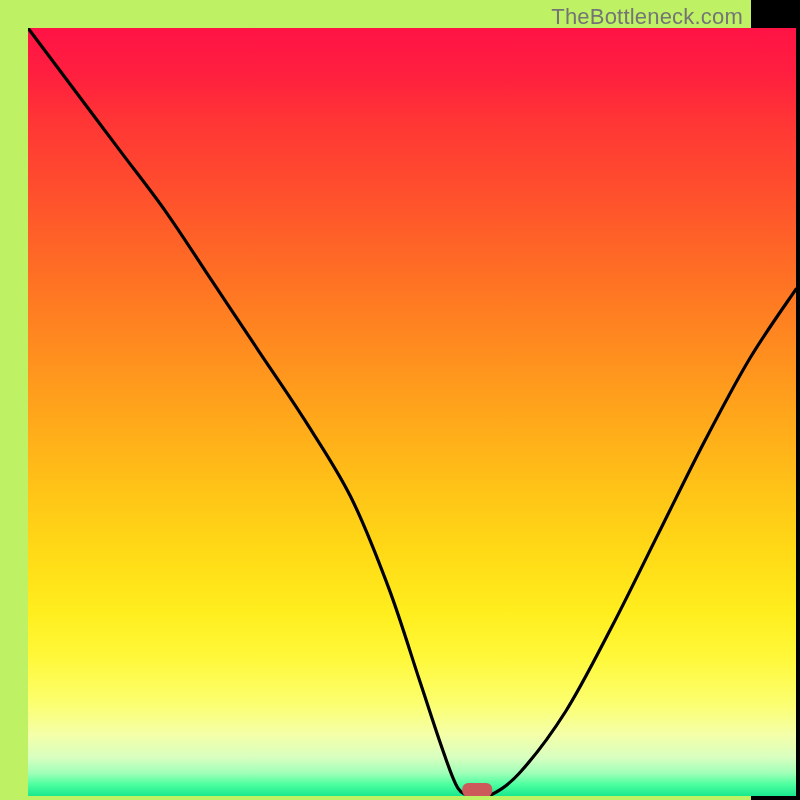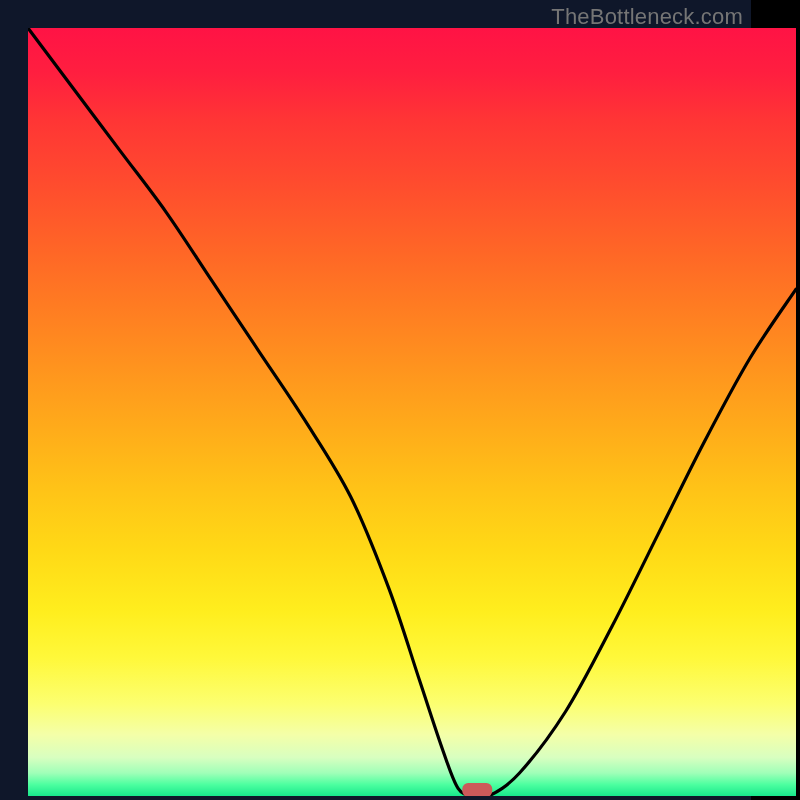--- a/index.html
+++ b/index.html
@@ -8,21 +8,21 @@
     width: 800px;
     height: 800px;
     background: #000;
     overflow: hidden;
     font-family: Arial, Helvetica, sans-serif;
   }
   .frame {
     position: relative;
     width: 751px;
     height: 800px;
-    background: #0f172a;
+    background: #bef264;
   }
   .watermark {
     position: absolute;
     top: 4px;
     right: 8px;
     color: #757575;
     font-size: 22px;
     font-weight: 500;
     letter-spacing: 0.2px;
     z-index: 10;

